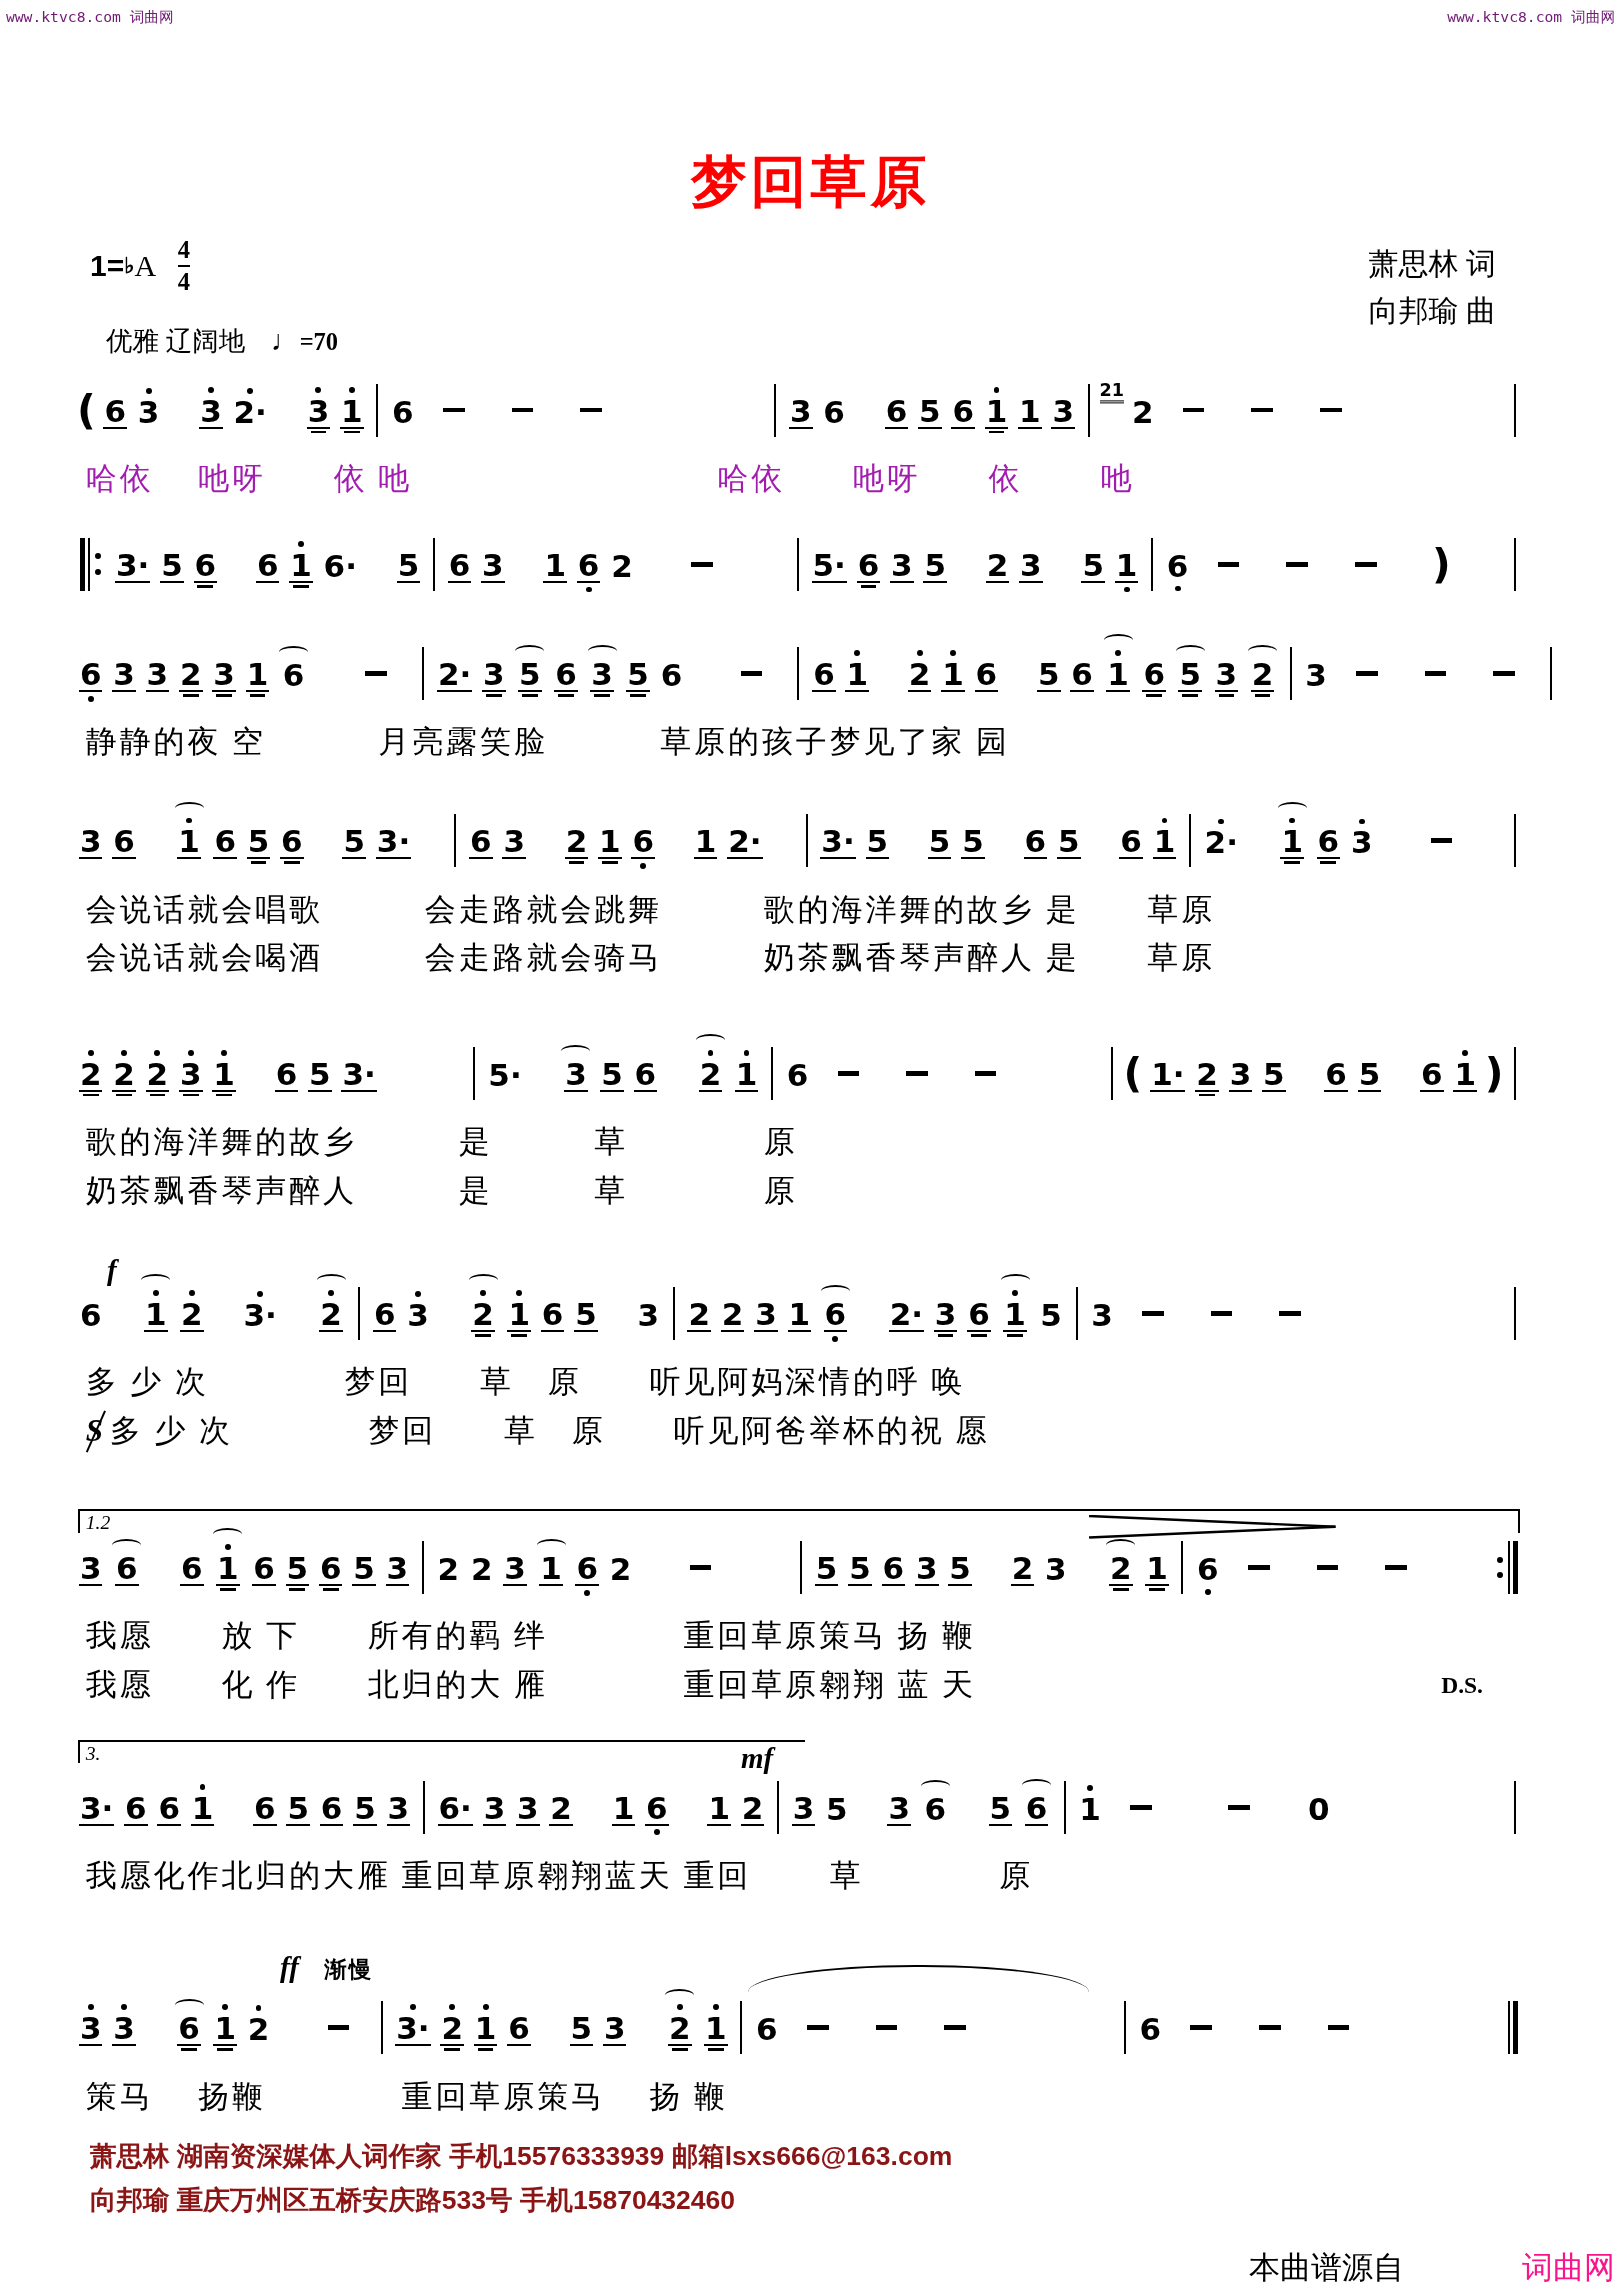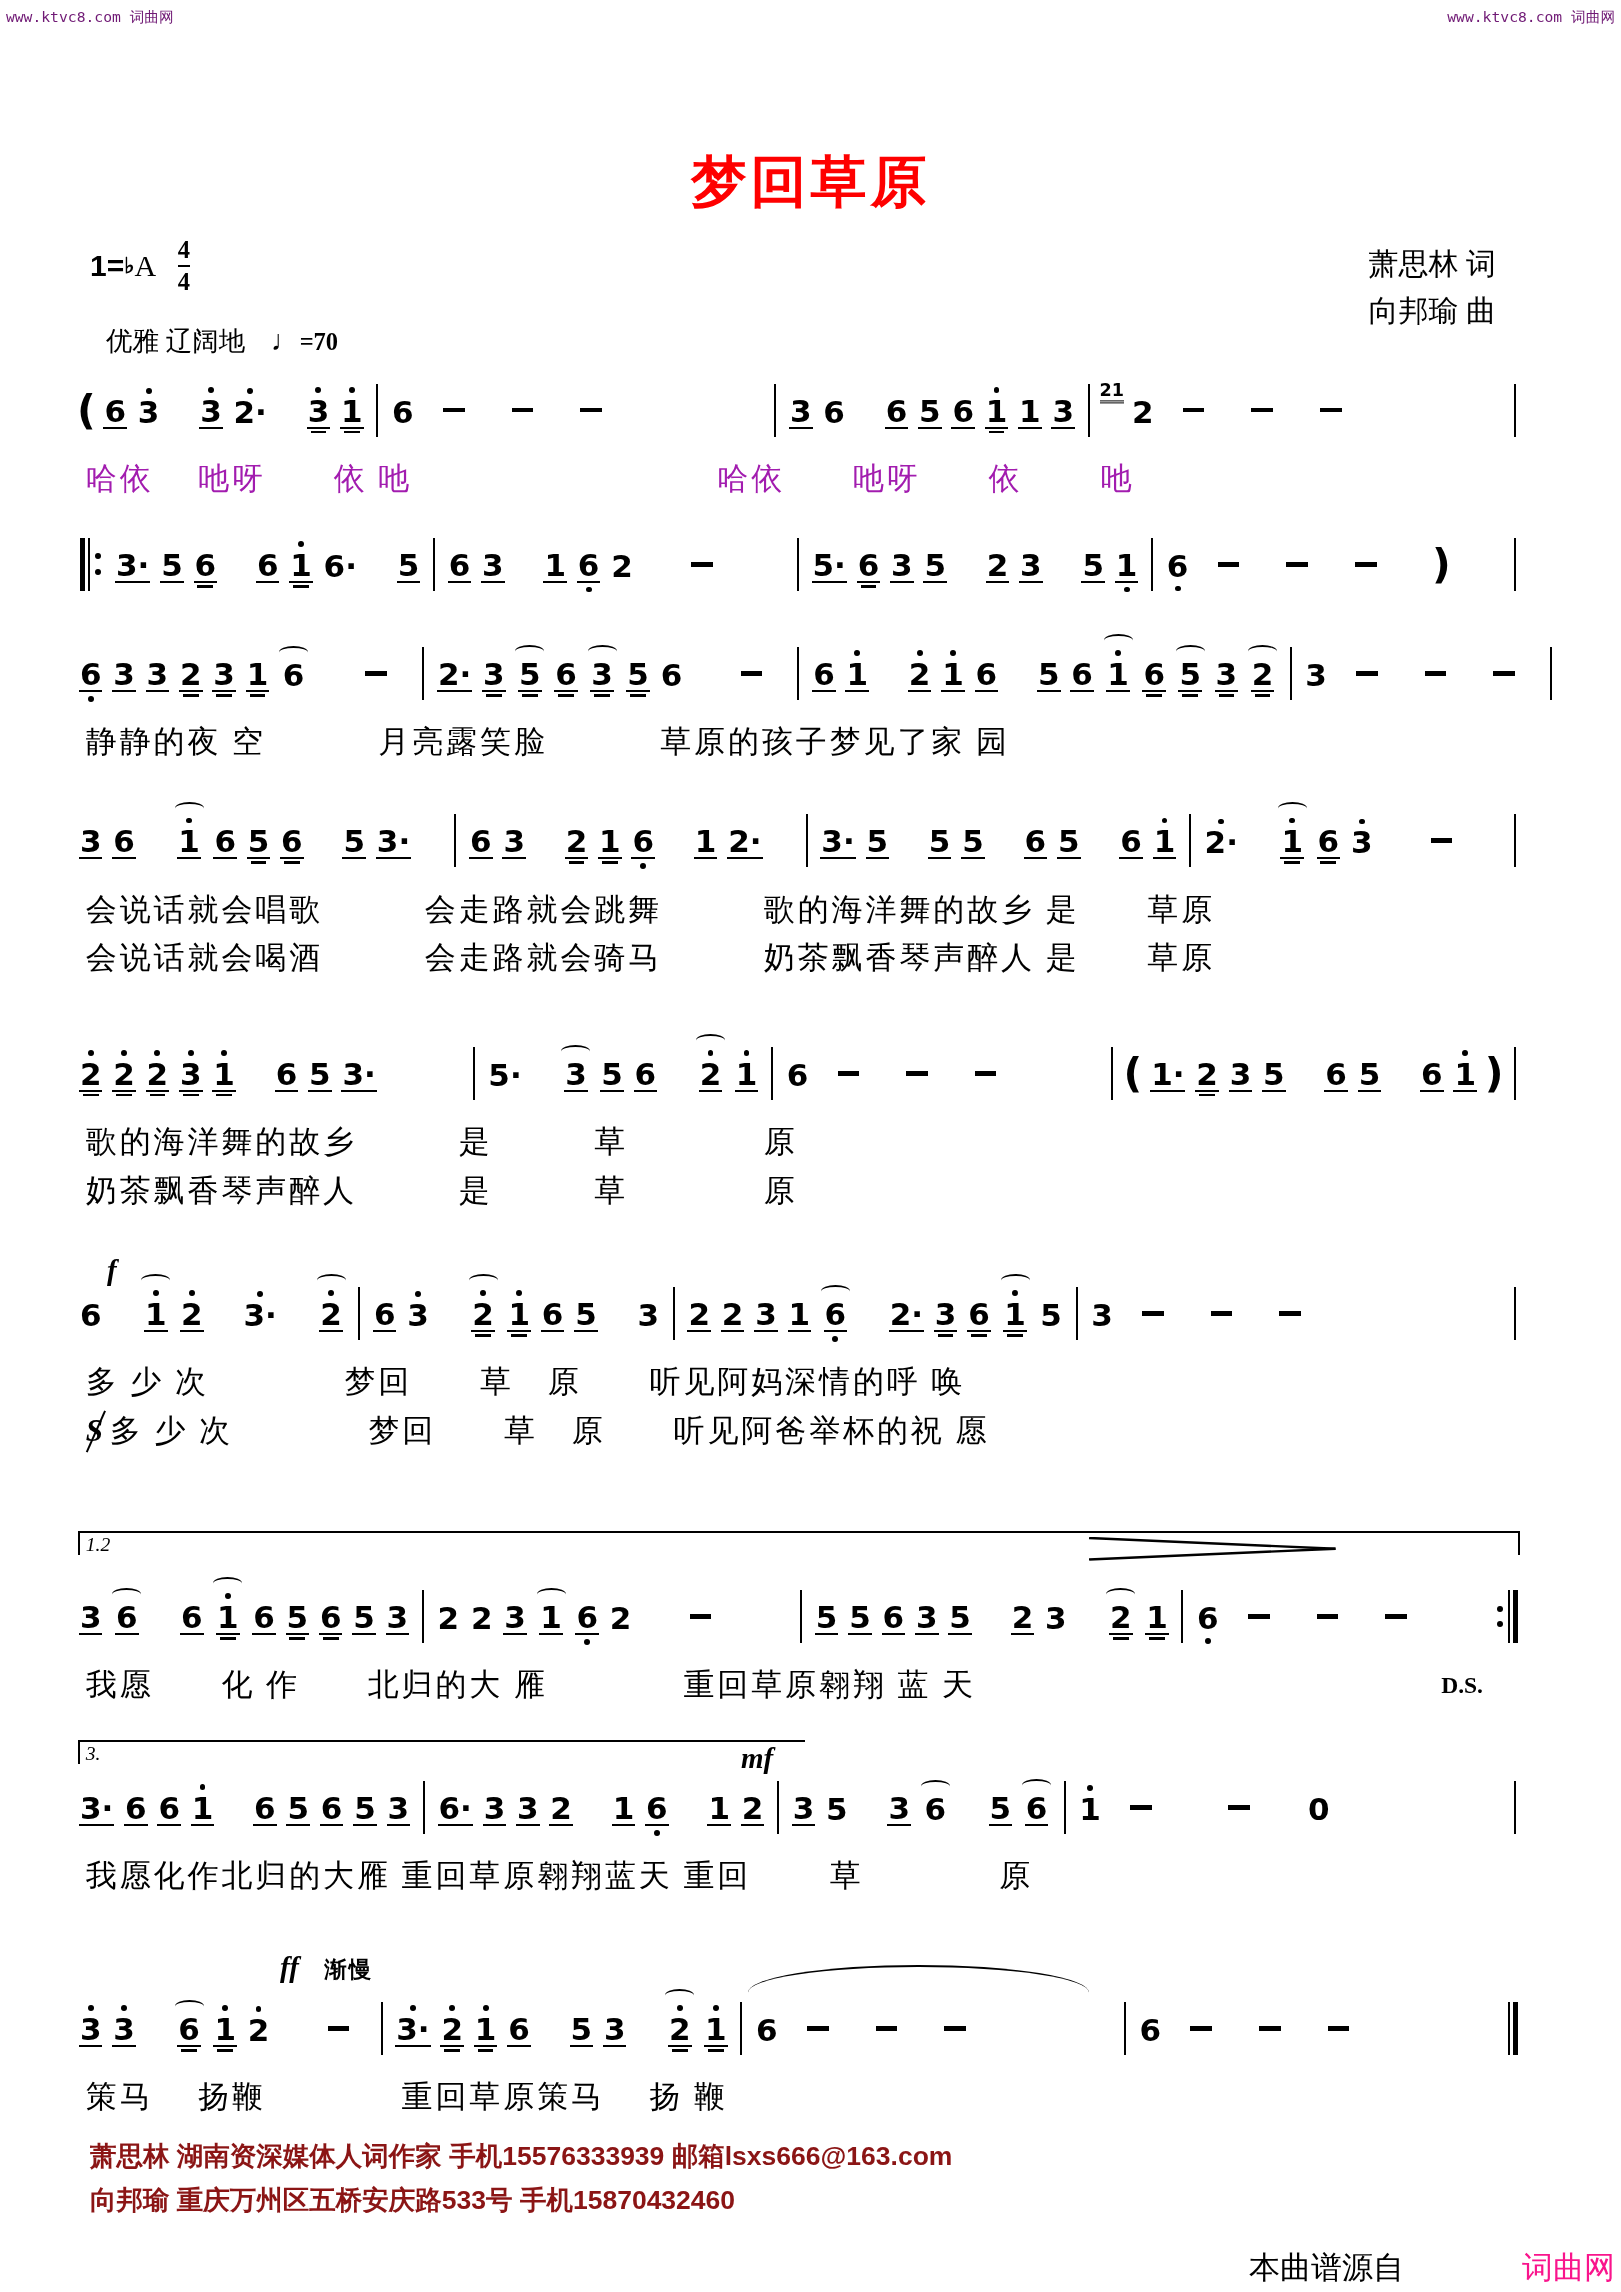--- a/index.html
+++ b/index.html
@@ -16,21 +16,21 @@
 .keyletter{font-family:"Liberation Serif",serif;font-size:30px;}
 .meter{display:inline-flex;flex-direction:column;align-items:center;font-weight:bold;font-size:24.5px;line-height:1;margin-left:21.6px;font-family:"Liberation Serif",serif;}
 .meter .mb{border-top:2px solid #000;padding-top:2.9px;margin-top:2.9px;}
 .temporow{position:absolute;left:90px;top:323px;font-size:26.5px;font-family:"Liberation Serif",serif;margin-left:16px;}
 .tempo-note{font-size:29px;margin-left:25.5px;}
 .tempo-val{font-weight:bold;font-size:24.5px;}
 .credits{position:absolute;right:125px;top:241px;text-align:right;font-size:30px;line-height:1.55;font-family:"Liberation Serif",serif;margin-left:24px;}
 .score{position:absolute;left:74px;top:370px;width:1450px;}
 .system{position:relative;width:100%;}
 .sys-2{margin-top:25.5px}.sys-3{margin-top:29px}.sys-4{margin-top:39px}.sys-5{margin-top:55px}
-.sys-6{margin-top:63px}.sys-7{margin-top:81px;padding-top:45px}.sys-8{margin-top:35px;padding-top:27.4px}.sys-9{margin-top:63px;padding-top:29px}
+.sys-6{margin-top:63px}.sys-7{margin-top:59px;padding-top:18px}.sys-8{margin-top:35px;padding-top:27.4px}.sys-9{margin-top:63px;padding-top:29px}
 .notes-row{display:flex;align-items:center;width:100%;}
 .spring{flex:1 1 0;min-width:3.9px;}
 .spacer{flex:0 0 29px;}
 .note{display:flex;flex-direction:column;align-items:center;margin:0 4.9px;flex:0 0 auto;}
 .ntop{height:25.5px;display:flex;flex-direction:column;justify-content:flex-end;align-items:center;}
 .nbot{height:21.6px;display:flex;flex-direction:column;justify-content:flex-start;align-items:center;}
 .nbody{font-weight:bold;font-size:31px;line-height:1.0;padding:0 1px;font-family:"DejaVu Sans",sans-serif;}
 .u1 .nbody,.u2 .nbody{border-bottom:2.9px solid #000;}
 .ul2{width:100%;min-width:15.7px;height:2.9px;background:#000;margin-top:2px;display:block;}
 .oda,.odb{width:5.9px;height:5.9px;border-radius:50%;background:#000;display:block;}
@@ -1265,20 +1265,21 @@
           <span class="spring"></span>
           <span class="bargroup">
             <span class="repeat-dots">
               <i></i>
               <i></i>
             </span>
             <i class="bar-thin"></i>
             <i class="bar-thick"></i>
           </span>
         </div>
+        <div class="lyric">我愿　　放 下　　所有的羁 绊　　　　重回草原策马 扬 鞭</div>
         <div class="lyric">我愿　　化 作　　北归的大 雁　　　　重回草原翱翔 蓝 天</div>
         <span class="ds">D.S.</span>
       </div>
       <div class="system sys-8">
         <div class="volta half">
           <span class="volta-label">3.</span>
         </div>
         <span class="dyn">mf</span>
         <div class="notes-row">
           <span class="note u1">

